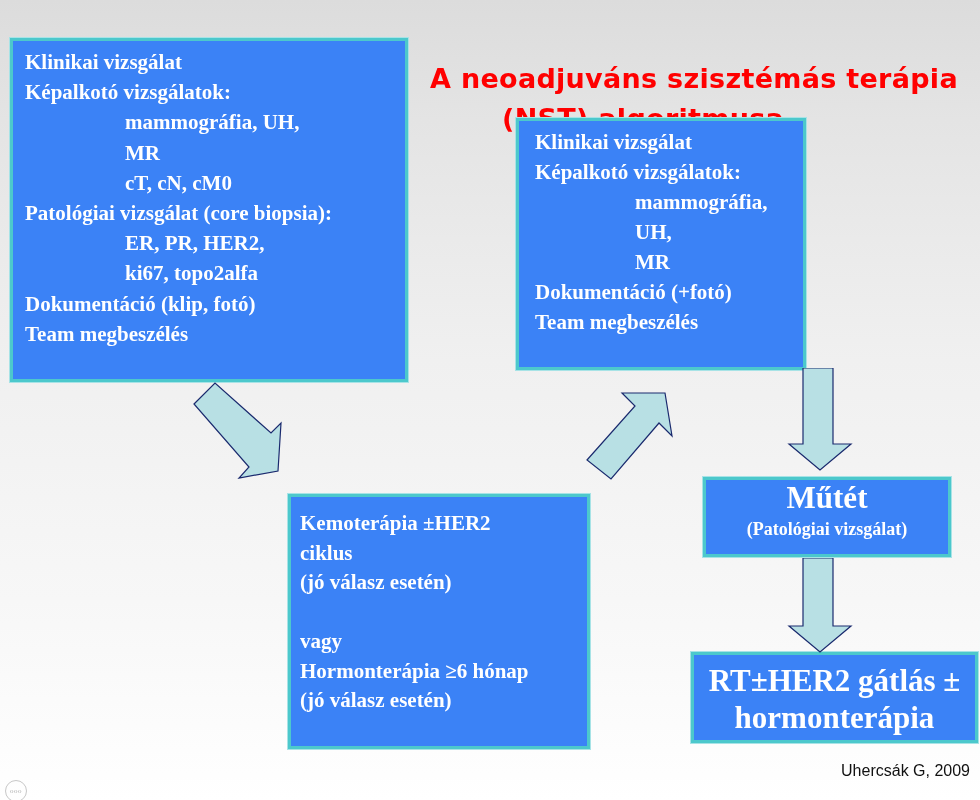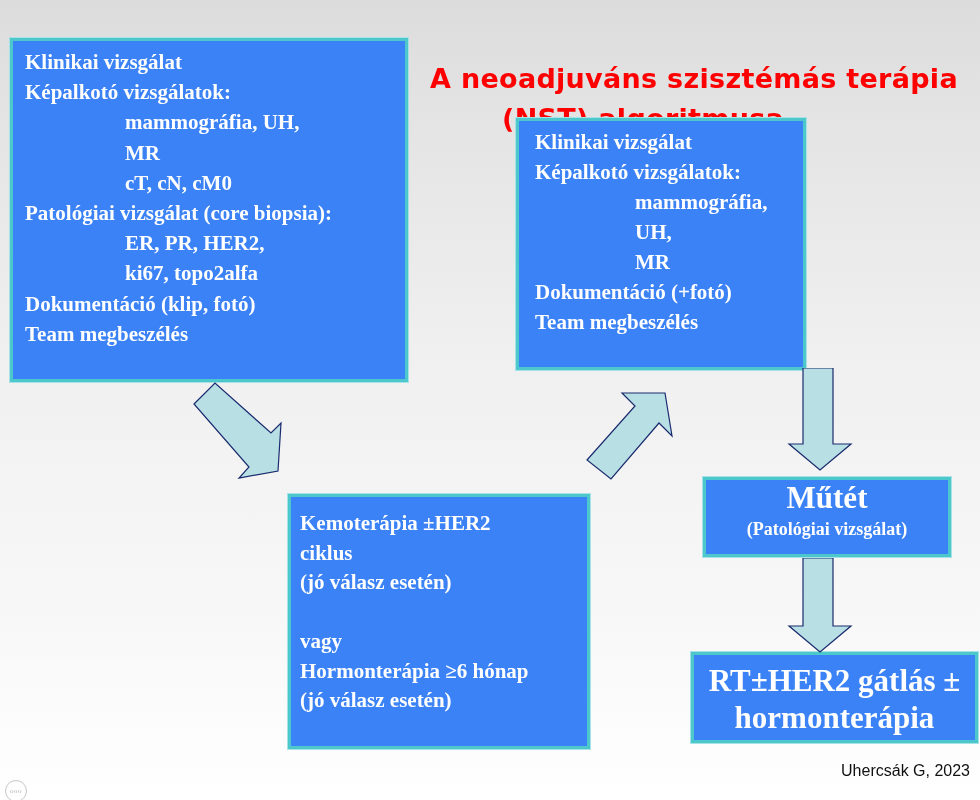--- a/index.html
+++ b/index.html
@@ -108,15 +108,15 @@
 </svg>
 
 <svg class="arrow" style="left:785px; top:368px;" width="70" height="104" viewBox="0 0 70 104">
   <polygon points="18,0 48,0 48,76 66,76 35,102 4,76 18,76" fill="#b8e0e4" stroke="#1a2a6e" stroke-width="1.2" stroke-linejoin="miter"></polygon>
 </svg>
 
 <svg class="arrow" style="left:785px; top:558px;" width="70" height="96" viewBox="0 0 70 96">
   <polygon points="18,0 48,0 48,68 66,68 35,94 4,68 18,68" fill="#b8e0e4" stroke="#1a2a6e" stroke-width="1.2" stroke-linejoin="miter"></polygon>
 </svg>
 
-<div id="citation">Uhercsák G, 2023</div>
+<div id="citation">Uhercsák G, 2009</div>
 
 <div id="slide-menu">ooo</div>
 
 </body></html>

